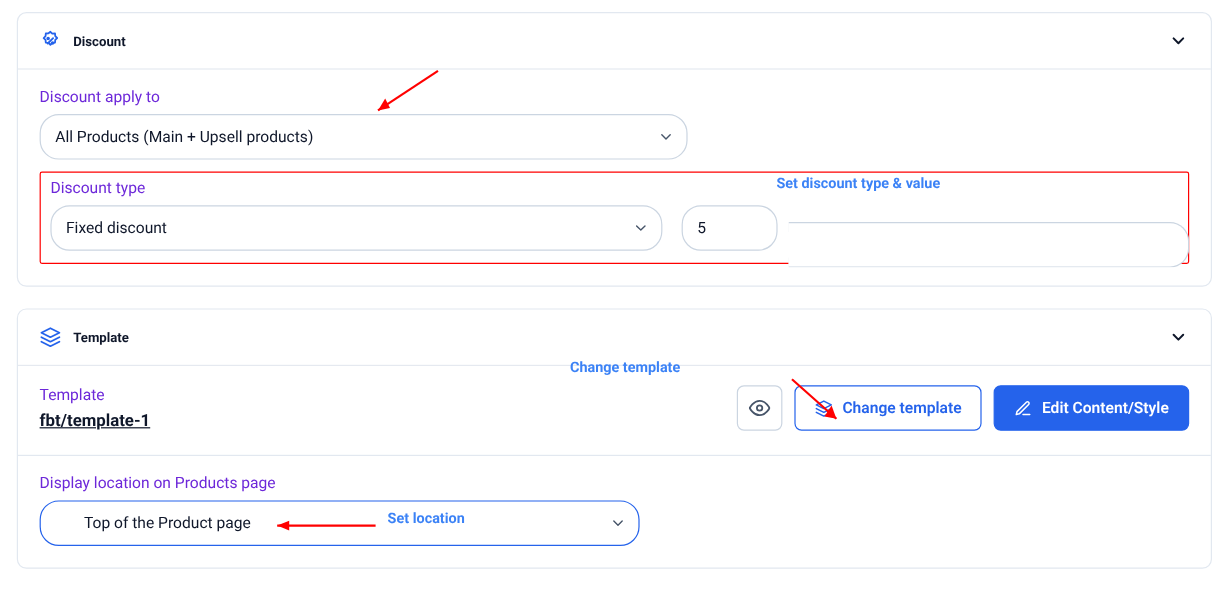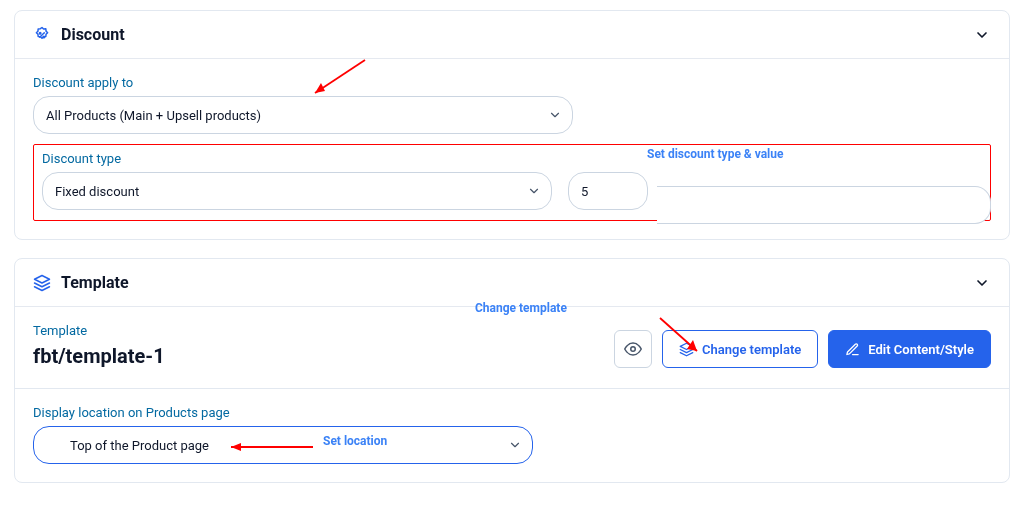--- a/index.html
+++ b/index.html
@@ -22,39 +22,39 @@
     justify-content: space-between;
     padding: 14px 18px;
     border-bottom: 1px solid #e5e9f0;
   }
   .card-header-left {
     display: flex;
     align-items: center;
     gap: 10px;
   }
   .card-title {
-    font-size: 16px;
+    font-size: 11px;
     font-weight: 700;
     color: #0f172a;
   }
   .chevron {
     width: 18px;
     height: 18px;
     display: flex;
     align-items: center;
     justify-content: center;
     color: #0f172a;
   }
   .card-body {
     padding: 16px 18px 18px 18px;
     position: relative;
   }
   .field-label {
     font-size: 13px;
-    color: #0369a1;
+    color: #6d28d9;
     margin-bottom: 6px;
     display: block;
   }
   .select, .input {
     width: 100%;
     height: 38px;
     border: 1px solid #cbd5e1;
     border-radius: 16px;
     background: #fff;
     padding: 0 36px 0 12px;
@@ -84,24 +84,25 @@
     margin-top: 10px;
     position: relative;
   }
   .template-row {
     display: flex;
     align-items: flex-end;
     justify-content: space-between;
     gap: 12px;
   }
   .template-name {
-    font-size: 20px;
+    font-size: 14px;
     font-weight: 700;
     color: #0f172a;
     margin-top: 6px;
+    text-decoration: underline;
   }
   .btn-group {
     display: flex;
     align-items: center;
     gap: 10px;
   }
   .icon-btn {
     width: 38px;
     height: 38px;
     border: 1px solid #cbd5e1;

